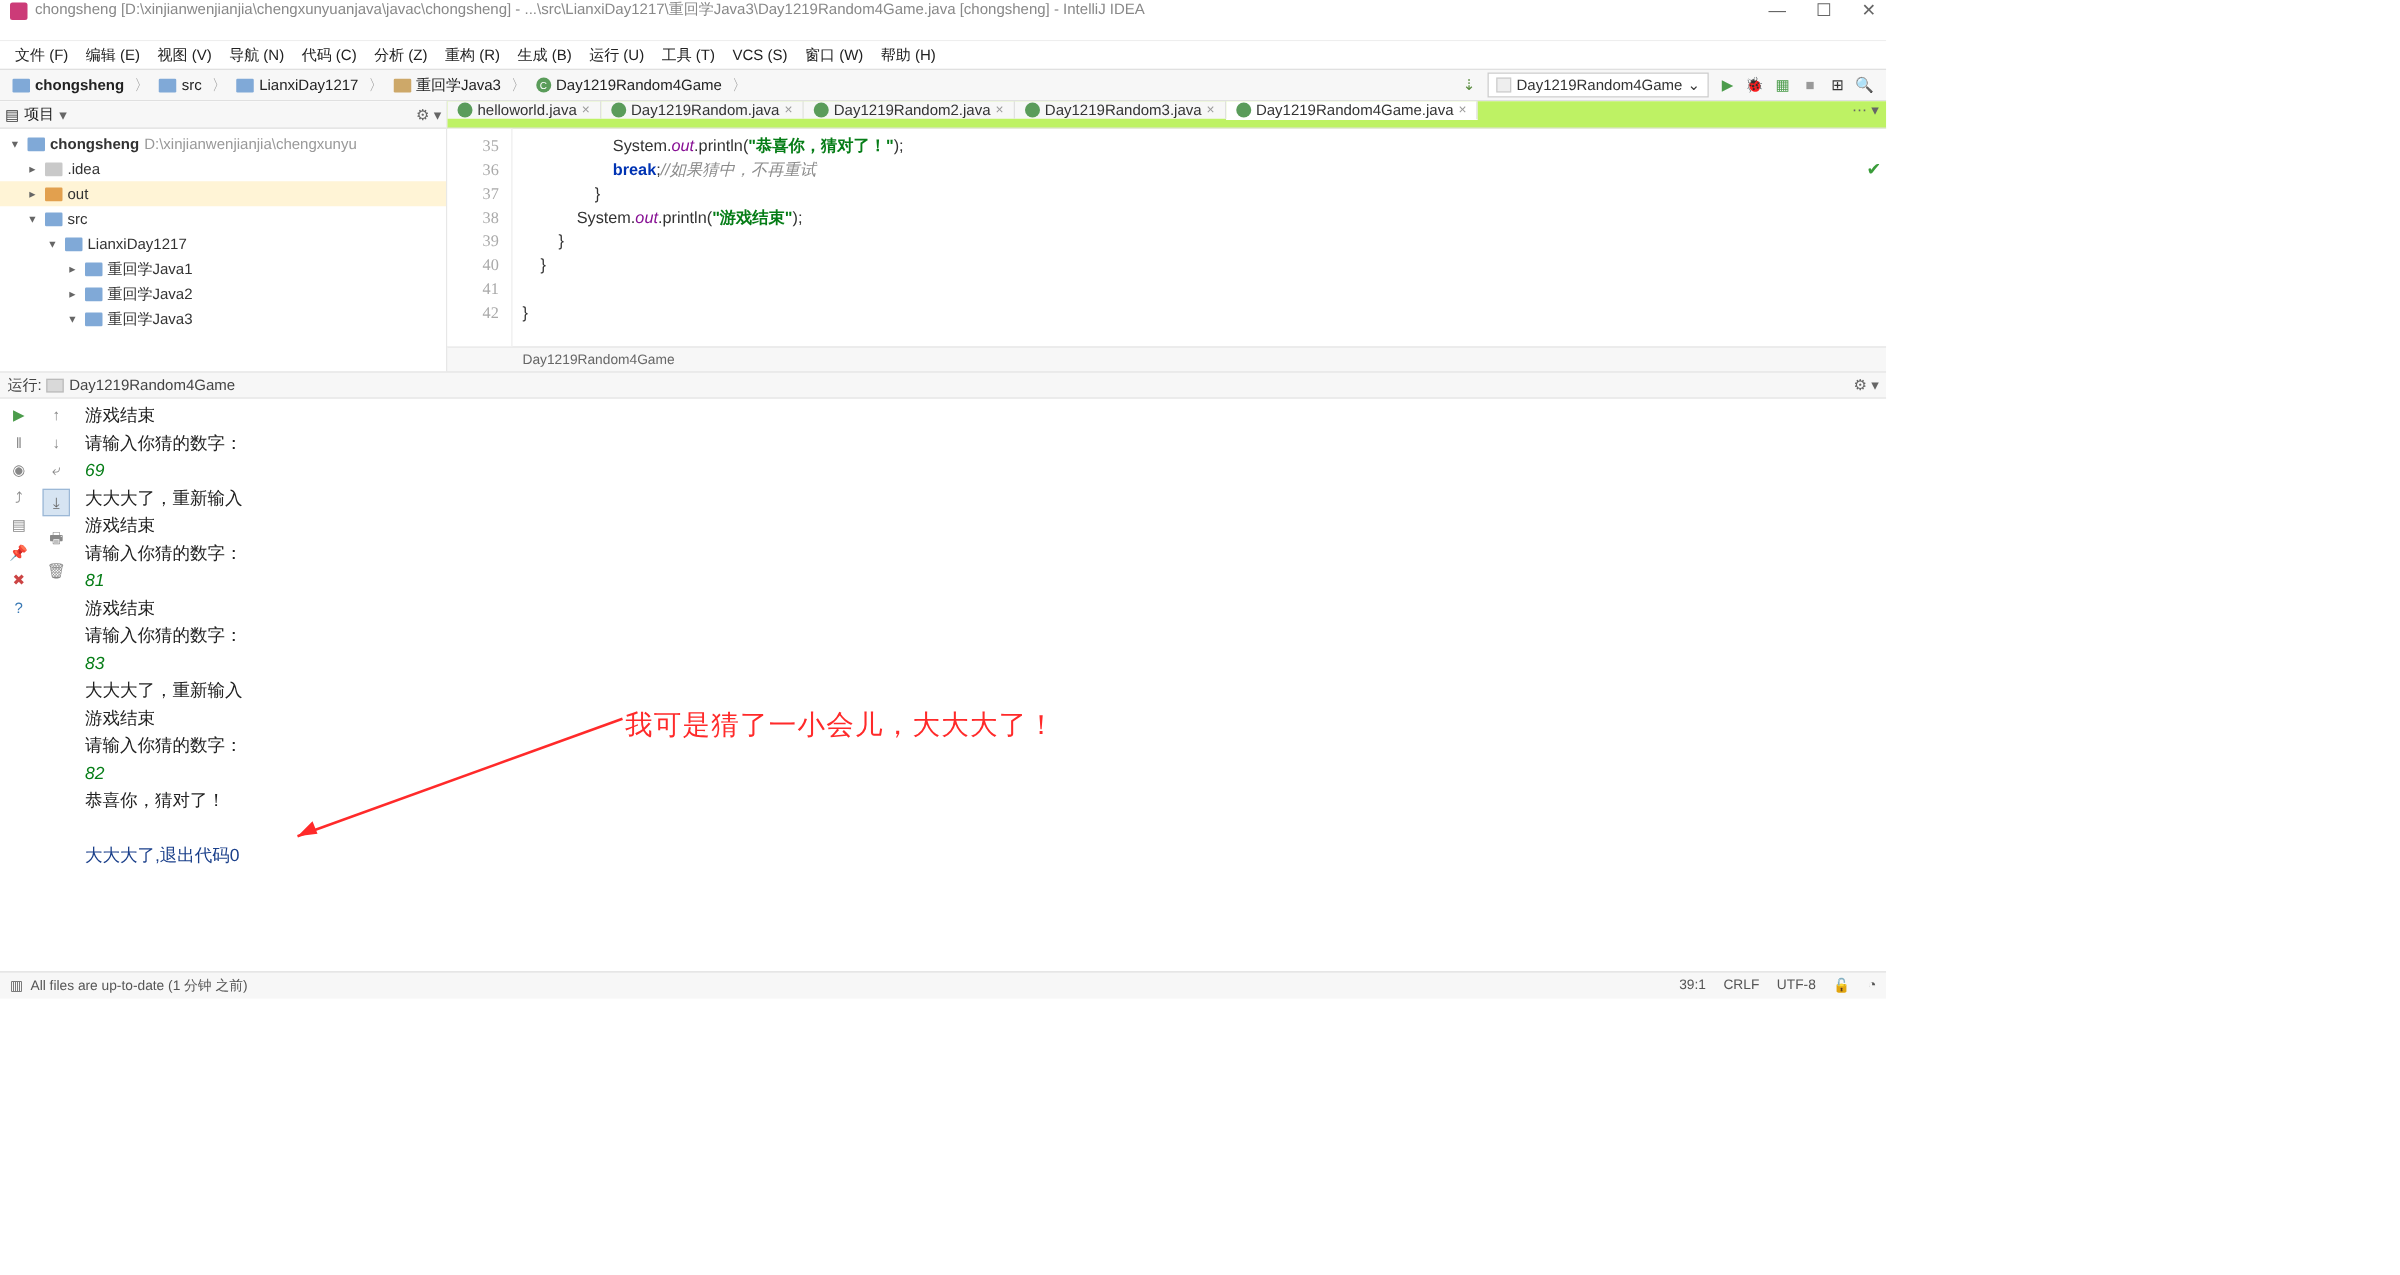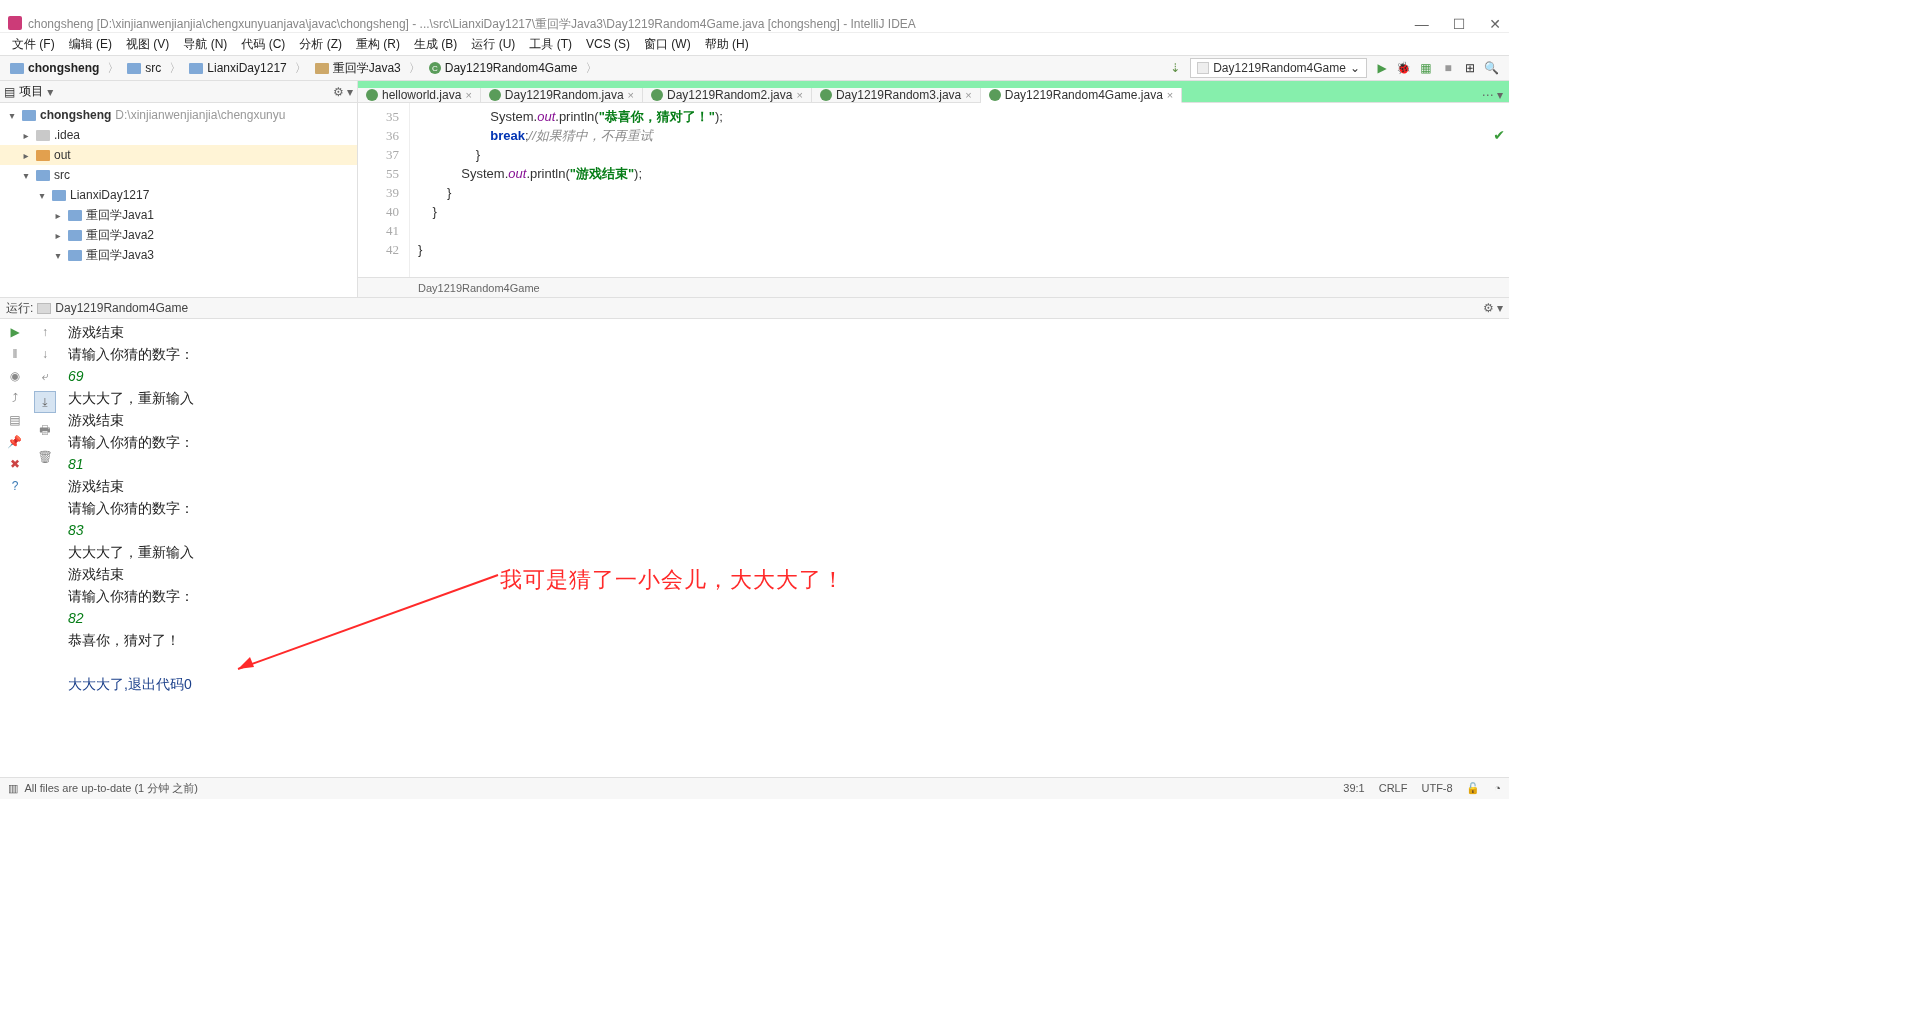--- a/index.html
+++ b/index.html
@@ -1,17 +1,17 @@
 <!DOCTYPE html>
 <html><head>
   <meta charset="utf-8">
   <style>
     * { margin:0; padding:0; box-sizing:border-box; font-family:"Microsoft YaHei","Segoe UI",Arial,sans-serif; }
     body { width:1509px; height:799px; background:#fff; font-size:12px; color:#333; overflow:hidden; position:relative;}
-    .titlebar { height:26px; display:flex; align-items:flex-start; background:#fff; padding:16px 8px; color:#888; border-bottom:1px solid #eee;}
+    .titlebar { height:26px; display:flex; align-items:flex-end; background:#fff; padding:16px 8px; color:#888; border-bottom:1px solid #eee;}
     .titlebar .icon{ width:14px; height:14px; background:#cc3b78; border-radius:2px; margin-right:6px;}
     .titlebar .title{ font-size:12px; }
     .titlebar .winbtns{ margin-left:auto; display:flex; gap:24px; color:#666; font-size:14px;}
     .menubar { height:22px; display:flex; align-items:center; gap:2px; padding:0 6px; background:#fff; font-size:12px;}
     .menubar span{ padding:2px 6px; color:#222; cursor:default;}
     .navbar { height:26px; display:flex; align-items:center; background:#f7f7f7; border-top:1px solid #e0e0e0; border-bottom:1px solid #e0e0e0; padding:0 4px;}
     .bc { display:flex; align-items:center;}
     .bc-item{ display:flex; align-items:center; padding:0 6px; height:22px; color:#222;}
     .bc-item .folder{ width:14px; height:11px; background:#80a9d7; margin-right:4px; border-radius:1px;}
     .bc-item .folder.pkg{ background:#cda869;}
@@ -29,21 +29,21 @@
     .tree{ padding:2px 0; font-size:12px; overflow:hidden;}
     .tree-row{ display:flex; align-items:center; height:20px; padding-left:6px; white-space:nowrap;}
     .tree-row .arrow{ width:12px; color:#666; font-size:10px; text-align:center;}
     .tree-row .folder{ width:14px; height:11px; background:#80a9d7; margin:0 4px; border-radius:1px;}
     .tree-row .folder.grey{ background:#c9c9c9;}
     .tree-row .folder.orange{ background:#e2a04e;}
     .tree-row.sel{ background:#fff4d6;}
     .tree-row .dim{ color:#999; margin-left:4px;}
     .indent1{ padding-left:20px;} .indent2{ padding-left:36px;} .indent3{ padding-left:52px;}
     .editor{ flex:1; display:flex; flex-direction:column;}
-    .tabs{ height:22px; display:flex; align-items:flex-end; background:#86efac; border-bottom:1px solid #e0e0e0;}
+    .tabs{ height:22px; display:flex; align-items:flex-start; background:#bef264; border-bottom:1px solid #e0e0e0;}
     .tab{ display:flex; align-items:center; padding:0 8px; border-right:1px solid #e0e0e0; gap:4px; background:#f7f7f7;}
     .tab.active{ background:#fff; border-bottom:1px solid #fff; margin-bottom:-1px;}
     .tab .cls{ width:12px; height:12px; border-radius:50%; background:#5a9c5a;}
     .tab .close{ color:#999; font-size:11px;}
     .tabs .more{ margin-left:auto; padding:0 6px; color:#666; display:flex; align-items:center;}
     .code-area{ flex:1; display:flex; background:#fff; position:relative; font-family:"JetBrains Mono",Consolas,monospace; font-size:13px;}
     .gutter{ width:52px; background:#fff; color:#aaa; text-align:right; padding:4px 10px 0 0; border-right:1px solid #eee;}
     .gutter div{ height:19px; line-height:19px;font-family:Liberation Serif, serif;}
     .code{ flex:1; padding:4px 0 0 8px; line-height:19px;}
     .code .line{ height:19px; white-space:pre;}
@@ -218,21 +218,21 @@
           <span class="close">×</span>
         </div>
         <div class="more">⋯ ▾</div>
     </div>
     <div class="code-area">
       <span class="check">✔</span>
       <div class="gutter" id="gutter">
           <div>35</div>
           <div>36</div>
           <div>37</div>
-          <div>55</div>
+          <div>38</div>
           <div>39</div>
           <div>40</div>
           <div>41</div>
           <div>42</div>
         </div>
       <div class="code">
         <div class="line"><span>                    System.</span><span class="fld">out</span><span>.println(</span><span class="str">"恭喜你，猜对了！"</span><span>);</span></div>
         <div class="line"><span>                    </span><span class="kw">break</span><span>;</span><span class="cmt">//如果猜中，不再重试</span></div>
         <div class="line">                }</div>
         <div class="line"><span>            System.</span><span class="fld">out</span><span>.println(</span><span class="str">"游戏结束"</span><span>);</span></div>

